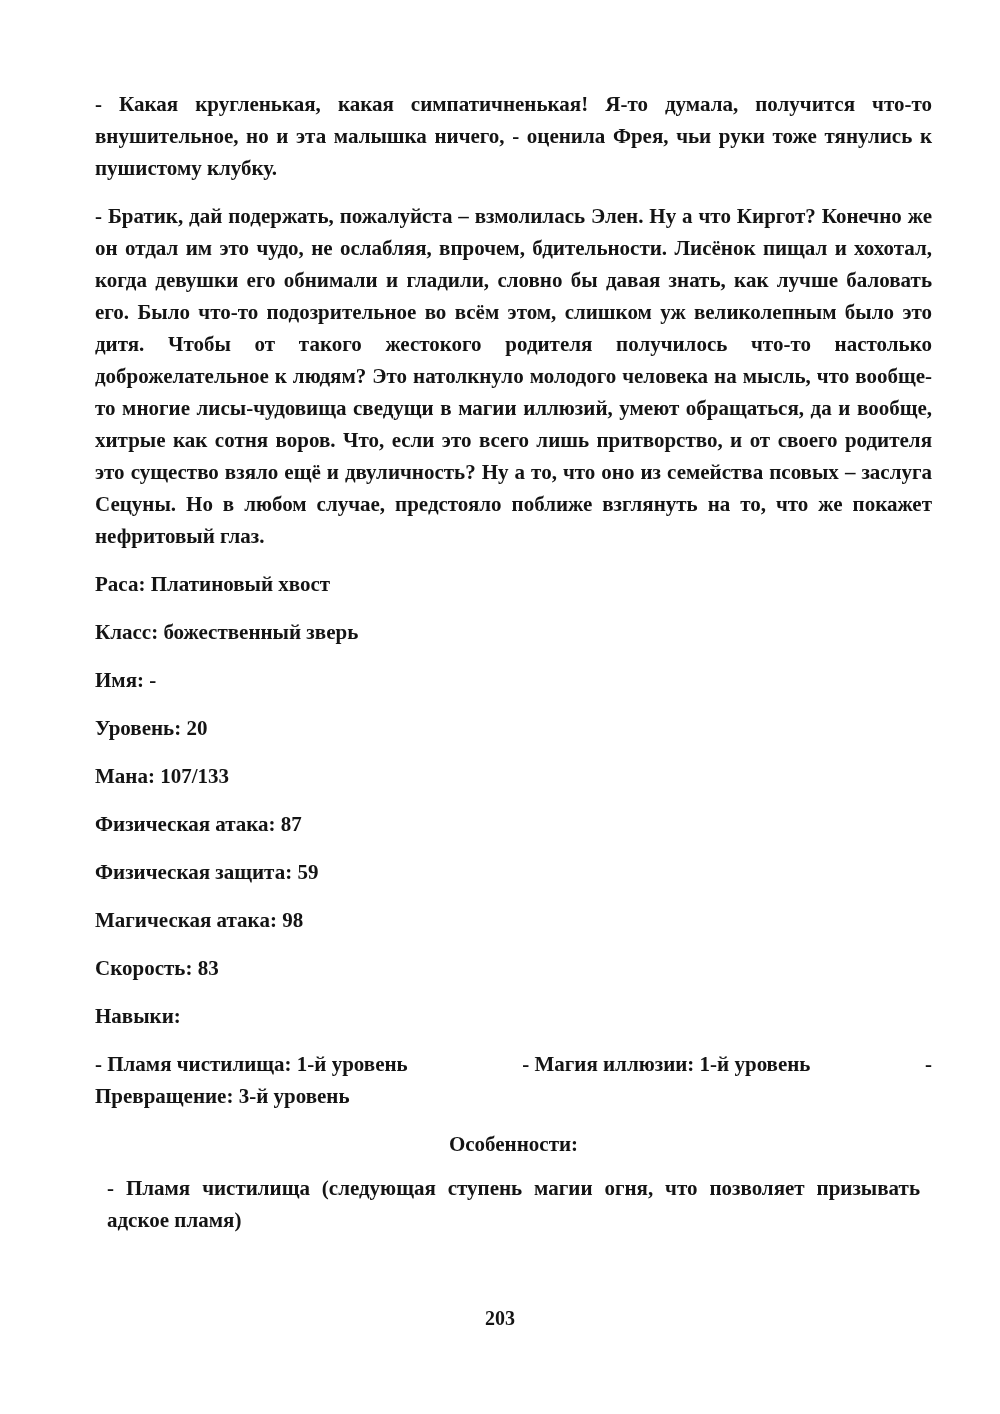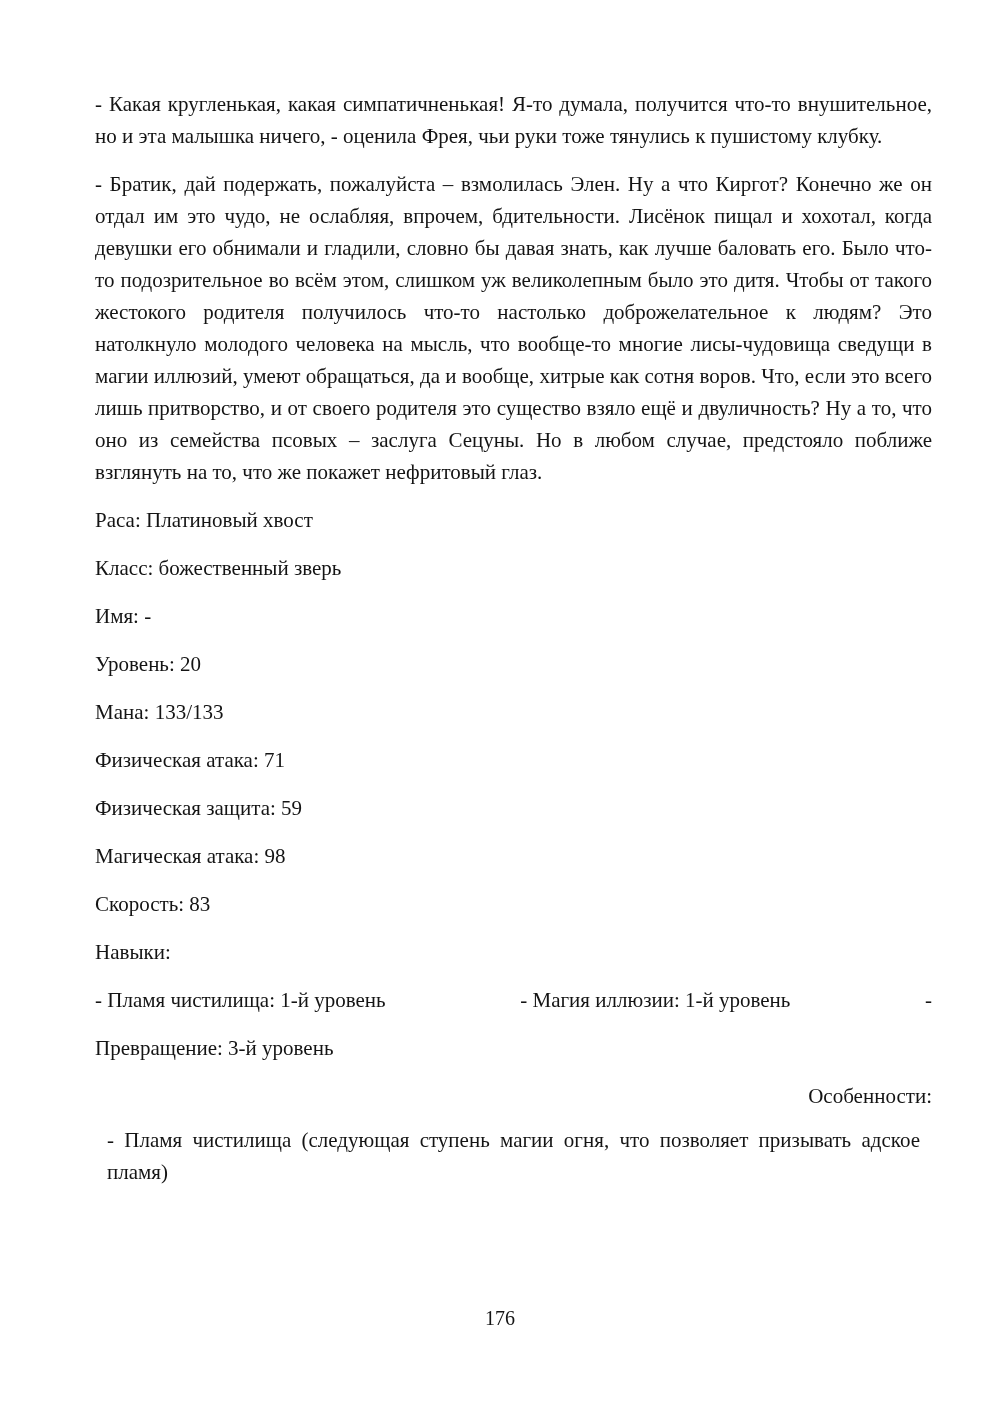--- a/index.html
+++ b/index.html
@@ -13,46 +13,47 @@
     height: 1414px;
     margin: 0 auto;
     background: #ffffff;
     box-sizing: border-box;
     padding: 88px 68px 0 95px;
     font-family: "Liberation Serif", "DejaVu Serif", serif;
     font-size: 21px;
     line-height: 32px;
     color: #141414;
     overflow: hidden;
+    font-weight: bold;
   }
   .para {
     margin: 0 0 16px 0;
     text-align: justify;
     text-align-last: left;
   }
   .stat-line {
     margin: 0 0 16px 0;
     text-align: left;
   }
   .skills-row {
     display: flex;
     justify-content: space-between;
     align-items: baseline;
     margin: 0;
   }
   .skills-row span {
     white-space: nowrap;
   }
   .skills-cont {
-    margin: 16px 0 16px 0;
+    margin: 0 0 16px 0;
     text-align: left;
   }
   .features-heading {
     margin: 0 0 0 0;
-    text-align: right;
+    text-align: center;
   }
   .feature-item {
     margin: 12px;
     text-align: justify;
     text-align-last: left;
   }
   .page-number {
     position: absolute;
     left: 0;
     right: 0;
@@ -68,33 +69,33 @@
 <div class="page">
 
   <p class="para">- Какая кругленькая, какая симпатичненькая! Я-то думала, получится что-то внушительное, но и эта малышка ничего, - оценила Фрея, чьи руки тоже тянулись к пушистому клубку.</p>
 
   <p class="para">- Братик, дай подержать, пожалуйста – взмолилась Элен. Ну а что Киргот? Конечно же он отдал им это чудо, не ослабляя, впрочем, бдительности. Лисёнок пищал и хохотал, когда девушки его обнимали и гладили, словно бы давая знать, как лучше баловать его. Было что-то подозрительное во всём этом, слишком уж великолепным было это дитя. Чтобы от такого жестокого родителя получилось что-то настолько доброжелательное к людям? Это натолкнуло молодого человека на мысль, что вообще-то многие лисы-чудовища сведущи в магии иллюзий, умеют обращаться, да и вообще, хитрые как сотня воров. Что, если это всего лишь притворство, и от своего родителя это существо взяло ещё и двуличность? Ну а то, что оно из семейства псовых – заслуга Сецуны. Но в любом случае, предстояло поближе взглянуть на то, что же покажет нефритовый глаз.</p>
 
   <p class="stat-line">Раса: Платиновый хвост</p>
   <p class="stat-line">Класс: божественный зверь</p>
   <p class="stat-line">Имя: -</p>
   <p class="stat-line">Уровень: 20</p>
-  <p class="stat-line">Мана: 133/133</p>
-  <p class="stat-line">Физическая атака: 71</p>
+  <p class="stat-line">Мана: 107/133</p>
+  <p class="stat-line">Физическая атака: 87</p>
   <p class="stat-line">Физическая защита: 59</p>
   <p class="stat-line">Магическая атака: 98</p>
   <p class="stat-line">Скорость: 83</p>
   <p class="stat-line">Навыки:</p>
 
   <div class="skills-row">
     <span>- Пламя чистилища: 1-й уровень</span>
     <span>- Магия иллюзии: 1-й уровень</span>
     <span>-</span>
   </div>
   <p class="skills-cont">Превращение: 3-й уровень</p>
 
   <p class="features-heading">Особенности:</p>
 
   <p class="feature-item">- Пламя чистилища (следующая ступень магии огня, что позволяет призывать адское пламя)</p>
 
-  <div class="page-number">176</div>
+  <div class="page-number">203</div>
 
 </div>
 
 </body></html>

